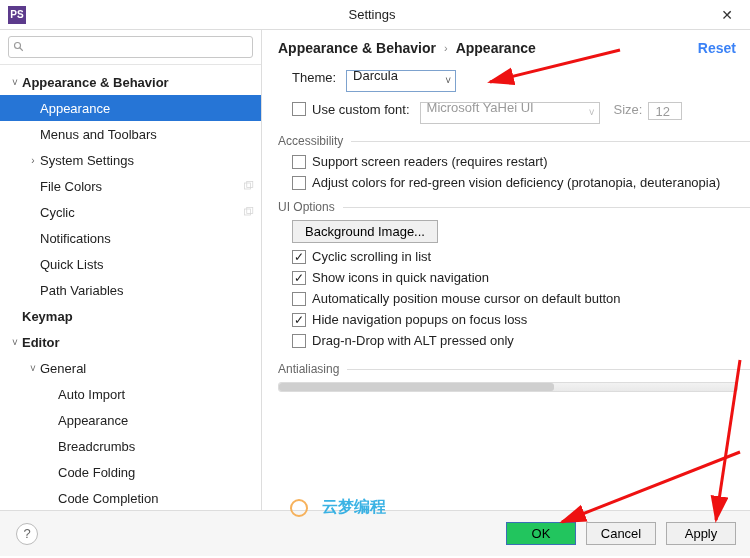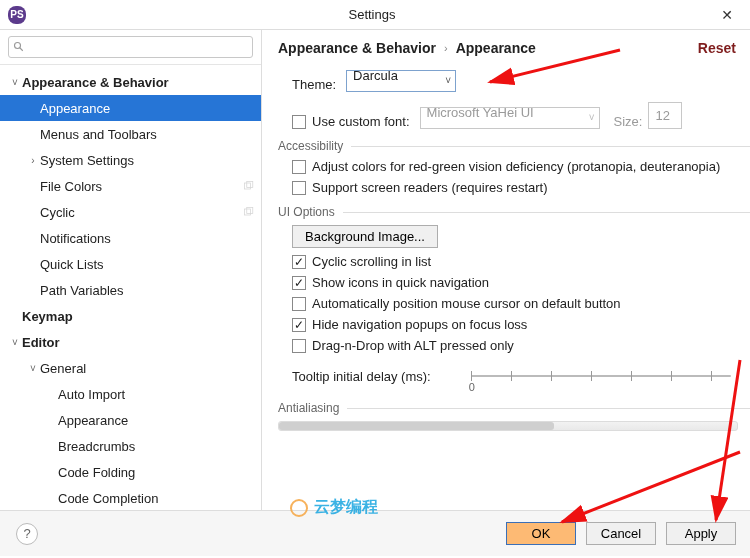--- a/index.html
+++ b/index.html
@@ -1,18 +1,18 @@
 <!DOCTYPE html>
 <html><head>
 <meta charset="utf-8">
 <style>
   * { box-sizing: border-box; margin: 0; padding: 0; }
   body { font-family: "Segoe UI", Arial, sans-serif; font-size: 13px; color: #222; background: #fff; width: 750px; height: 558px; overflow: hidden; position: relative; }
   .titlebar { height: 30px; display: flex; align-items: center; padding: 0 8px; border-bottom: 1px solid #ddd; }
-  .titlebar .appicon { width: 18px; height: 18px; border-radius: 8px; background: #5c3b8c; display: flex; align-items: center; justify-content: center; color:#fff; font-size:10px; font-weight:bold; margin-right:6px; }
+  .titlebar .appicon { width: 18px; height: 18px; border-radius: 0; background: #5c3b8c; display: flex; align-items: center; justify-content: center; color:#fff; font-size:10px; font-weight:bold; margin-right:6px; }
   .titlebar .title { flex: 1; font-size: 13px; color:#222;text-align:center; }
   .titlebar .close { width: 30px; text-align: center; font-size: 14px; cursor: pointer; color:#333; }
   .toplayout { display: flex; height: 480px; }
   .leftcol { width: 262px; border-right: 1px solid #ddd; display: flex; flex-direction: column; }
   .searchrow { padding: 6px 8px; border-bottom: 1px solid #e5e5e5; display: flex; align-items: center; gap:4px; }
   .searchbox { flex:1; border:1px solid #c8c8c8; border-radius:3px; height:22px; display:flex; align-items:center; padding:0 4px; color:#999; }
   .searchbox svg { width:12px; height:12px; fill:#999; margin-right:3px; }
   .tree { flex:1; overflow-y:auto; padding: 4px 0 8px 0; }
   .tree-row { display:flex; align-items:center; height:26px; padding-right:6px; cursor:pointer; white-space:nowrap; }
   .tree-row.bold > .tree-label { font-weight:600; }
@@ -23,51 +23,51 @@
   .tree-label { flex:1; overflow:hidden; text-overflow:ellipsis; }
   .copyicn { width:12px; height:12px; opacity:0.35; }
   .indent0 { padding-left: 8px; }
   .indent1 { padding-left: 26px; }
   .indent2 { padding-left: 44px; }
   .rightcol { flex:1; display:flex; flex-direction:column; overflow:hidden; }
   .breadcrumb { display:flex; align-items:center; padding: 10px 14px 10px 16px; font-size:14px; }
   .breadcrumb .bc-root { font-weight:600; }
   .breadcrumb .bc-sep { margin:0 8px; color:#888; font-size:11px; }
   .breadcrumb .bc-leaf { font-weight:600; }
-  .breadcrumb .reset { margin-left:auto; color:#7f1d1d; font-weight:600; cursor:pointer; }
+  .breadcrumb .reset { margin-left:auto; color:#3b82f6; font-weight:600; cursor:pointer; }
   .content { flex:1; overflow:auto; padding: 4px 0 0 16px; }
-  .form-row { display:flex; align-items:flex-end; margin-bottom:10px; }
+  .form-row { display:flex; align-items:flex-start; margin-bottom:10px; }
   .form-row .lbl { margin-right:10px; }
   .select { border:1px solid #7da2ce; background:#fff; height:22px; min-width:110px; padding:0 20px 12px 6px; display:inline-flex; align-items:center; position:relative; }
   .select.disabled { border-color:#c8c8c8; color:#9a9a9a; }
   .select .chev { position:absolute; right:4px; top:4px; font-size:10px; color:#555; }
   .select.disabled .chev { color:#bbb; }
   .select.wide { min-width:180px; }
-  .txt { border:1px solid #c8c8c8; height:27px; padding:0 6px; color:#9a9a9a; display:inline-flex; align-items:center; min-width:34px; }
+  .txt { border:1px solid #c8c8c8; height:18px; padding:0 6px; color:#9a9a9a; display:inline-flex; align-items:center; min-width:34px; }
   .chk { width:14px; height:14px; border:1px solid #888; display:inline-flex; align-items:center; justify-content:center; margin-right:6px; background:#fff; }
   .chk.checked::after { content:"✓"; font-size:12px; line-height:1; color:#222; }
   .group-label { font-size:12px; color:#666; margin: 10px 0 6px 0; display:flex; align-items:center; gap:8px; }
   .group-label .hr { flex:1; height:1px; background:#ddd; }
   .indent-block { padding-left: 14px; }
   .opt-row { display:flex; align-items:center; margin:6px 0; }
   .btn { border:1px solid #adadad; background:#f0f0f0; padding:3px 12px; cursor:pointer; font-size:13px; }
-  .btn.primary { border-color:#3b6fb6; background:#fdba74; }
+  .btn.primary { border-color:#3b6fb6; background:#22c55e; }
   .footer { height:46px; border-top:1px solid #ddd; display:flex; align-items:center; justify-content:flex-end; gap:10px; padding:0 14px; background:#f6f6f6; }
   .footer .btn { min-width:70px; text-align:center; }
   .helpbtn { margin-right:auto; width:22px; height:22px; border:1px solid #bbb; border-radius:11px; display:flex; align-items:center; justify-content:center; color:#666; cursor:pointer; background:#fff; margin-left:2px; }
   .tooltip-slider { position:relative; height:22px; width:260px; }
   .tooltip-slider .track { position:absolute; top:10px; left:0; right:0; height:2px; background:#bbb; border-radius:1px; }
   .tooltip-slider .tick { position:absolute; top:6px; width:1px; height:10px; background:#999; }
   .tooltip-slider .zero { position:absolute; top:16px; left:-2px; font-size:11px; color:#666; }
   .hscroll { height:10px; background:linear-gradient(#f2f2f2,#e9e9e9); border:1px solid #dcdcdc; border-radius:3px; margin:6px 12px 2px 0; position:relative; }
   .hscroll .thumb { position:absolute; left:0; top:0; height:100%; width:60%; background:#cfcfcf; border-radius:3px; }
   .arrow { position:absolute; pointer-events:none; }
   .lbl-disabled { color:#9a9a9a; margin:0 6px 0 14px; }
   .lbl-plain { margin-right: 40px; }
-  .watermark { position:absolute; left:290px; bottom:40px; font-size:16px; font-weight:700; color:#1aa6e0; opacity:.85; display:flex; align-items:center; gap:6px; }
+  .watermark { position:absolute; left:290px; bottom:40px; font-size:16px; font-weight:700; color:#1aa6e0; opacity:.85; display:flex; align-items:center; gap:14px; }
   .watermark .circ { width:18px;height:18px;border-radius:9px;border:2px solid #f6a540;display:inline-block; }
 </style>
 </head>
 <body>
 
 <div class="titlebar">
   <div class="appicon">PS</div>
   <div class="title">Settings</div>
   <div class="close">✕</div>
 </div>
@@ -195,25 +195,25 @@
           </div>
       </div>
 
       <div class="group-label">
         <span>Accessibility</span>
         <span class="hr"></span>
       </div>
       <div class="indent-block">
         <div class="opt-row">
           <span class="chk"></span>
+          <span>Support screen readers (requires restart)</span>
+        </div>
+        <div class="opt-row">
+          <span class="chk"></span>
           <span>Adjust colors for red-green vision deficiency (protanopia, deuteranopia)</span>
-        </div>
-        <div class="opt-row">
-          <span class="chk"></span>
-          <span>Support screen readers (requires restart)</span>
         </div>
       </div>
 
       <div class="group-label">
         <span>UI Options</span>
         <span class="hr"></span>
       </div>
       <div class="indent-block">
         <div class="opt-row">
           <button class="btn">Background Image...</button>
@@ -232,34 +232,20 @@
         </div>
         <div class="opt-row">
           <span class="chk checked"></span>
           <span>Hide navigation popups on focus loss</span>
         </div>
         <div class="opt-row">
           <span class="chk"></span>
           <span>Drag-n-Drop with ALT pressed only</span>
         </div>
 
-        <div class="opt-row" style="margin-top:12px">
-          <span class="lbl-plain">Tooltip initial delay (ms):</span>
-          <div class="tooltip-slider">
-            <div class="track"></div>
-            <div class="tick" style="left:0"></div>
-            <div class="tick" style="left:40px"></div>
-            <div class="tick" style="left:80px"></div>
-            <div class="tick" style="left:120px"></div>
-            <div class="tick" style="left:160px"></div>
-            <div class="tick" style="left:200px"></div>
-            <div class="tick" style="left:240px"></div>
-            <div class="zero">0</div>
-          </div>
-        </div>
       </div>
 
       <div class="group-label" style="margin-top:14px">
         <span>Antialiasing</span>
         <span class="hr"></span>
       </div>
 
       <div class="hscroll">
         <div class="thumb"></div>
       </div>

